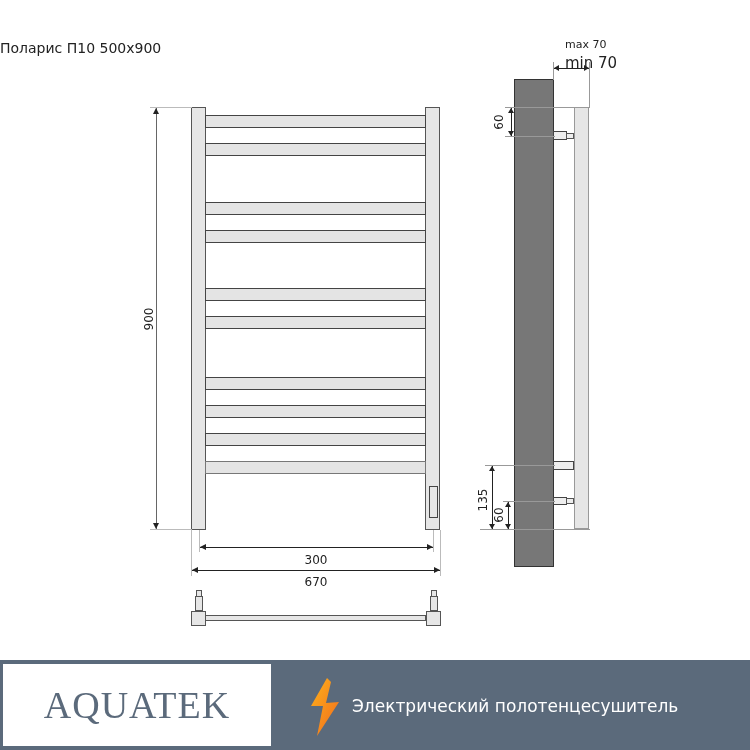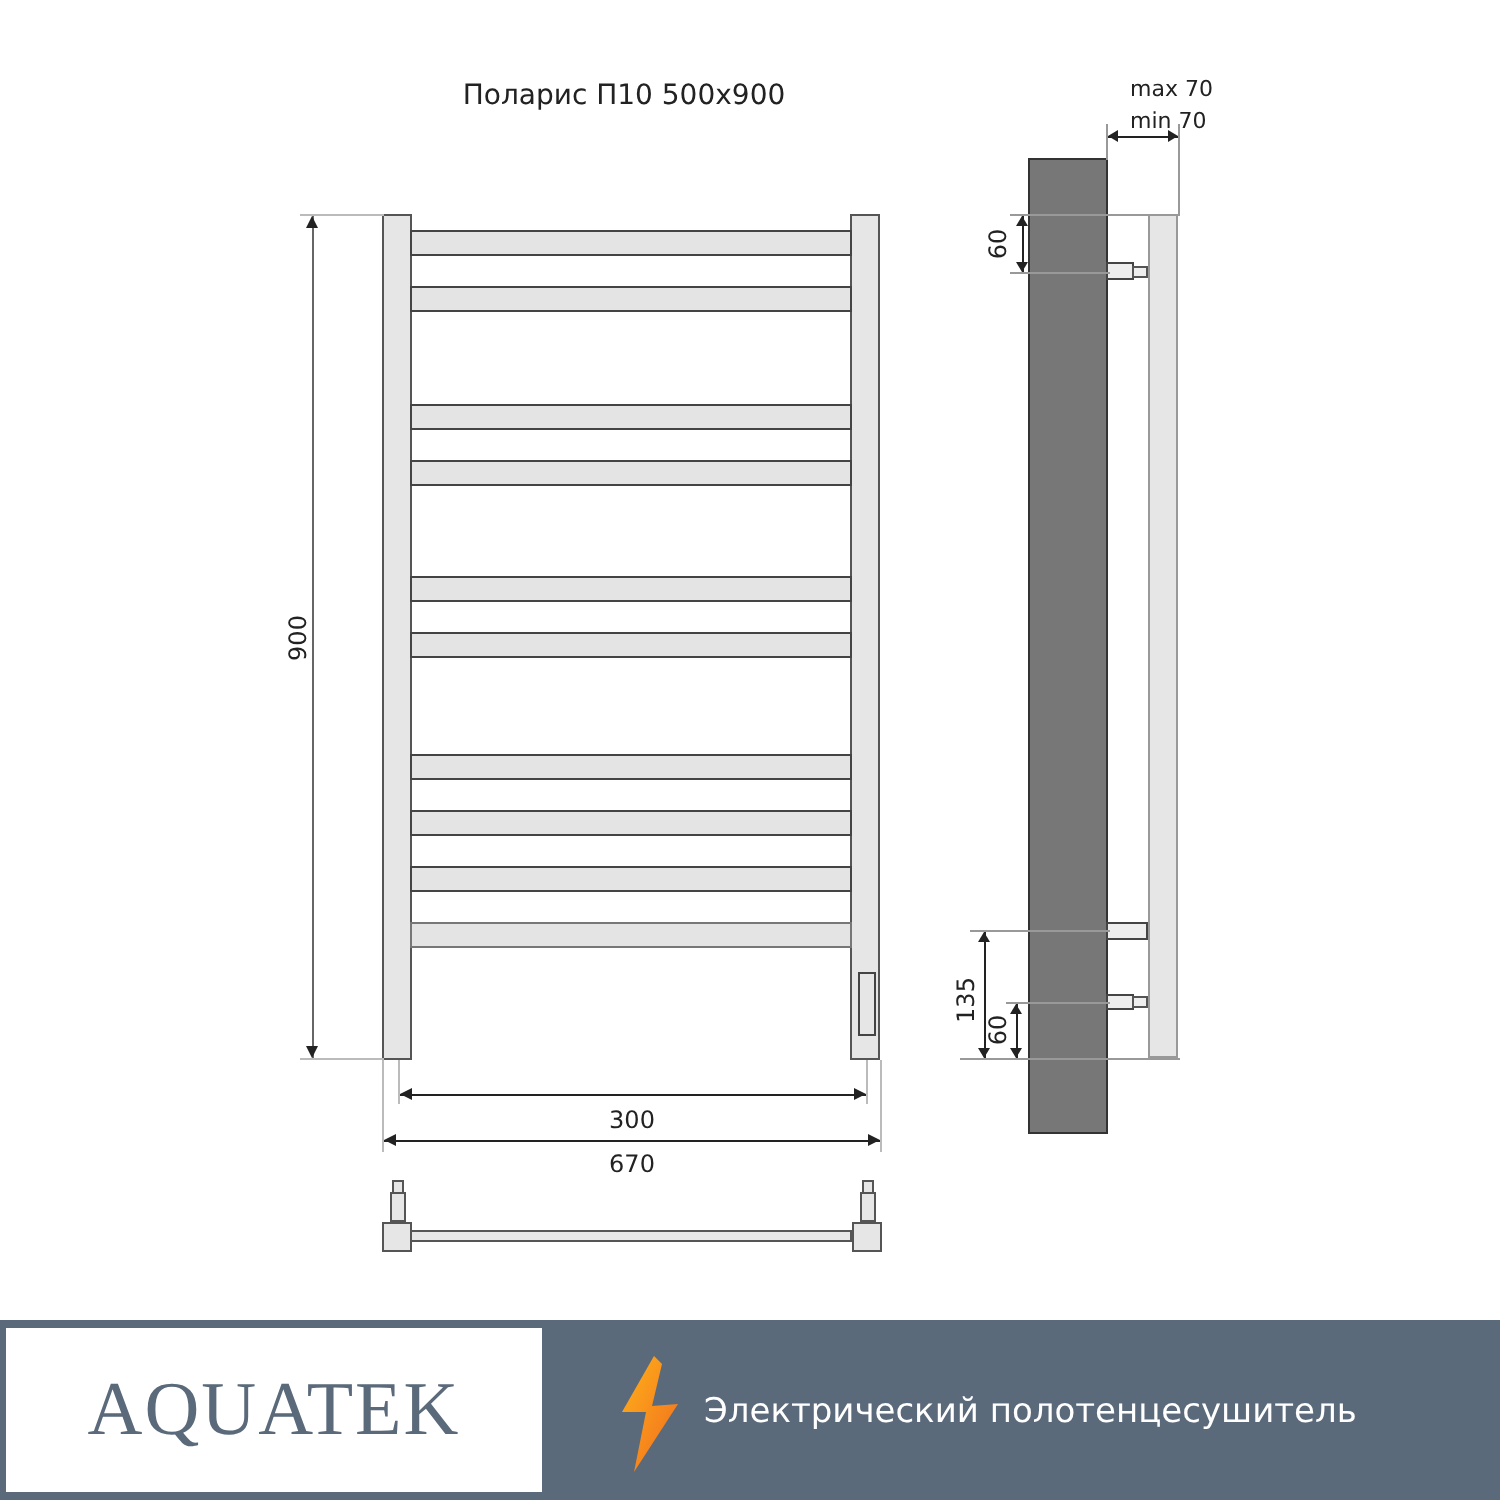--- a/index.html
+++ b/index.html
@@ -1,18 +1,18 @@
 <!DOCTYPE html>
 <html><head>
 <meta charset="utf-8">
 <style>
   html, body { margin:0; padding:0; background:#ffffff; }
   body { width:750px; height:750px; position:relative; overflow:hidden; font-family:"Liberation Sans", sans-serif; }
   .abs { position:absolute; }
-  .title { left:0; width:624px; top:40px; text-align:center; font-size:14px; color:#222; font-family:"DejaVu Sans", sans-serif; }
+  .title { left:0; width:624px; top:40px; font-size:14px; color:#222; font-family:"DejaVu Sans", sans-serif; }
   .post { background:#e6e6e6; border:1px solid #555; box-sizing:border-box; }
   .bar { background:#e4e4e4; border:1px solid #444; box-sizing:border-box; height:13px; }
   .dimline { background:#222; }
   .extline { background:#bbb; }
   .dimlabel { font-size:12px; color:#222; font-family:"DejaVu Sans", sans-serif; }
   .rot { transform:rotate(-90deg); transform-origin:center; }
   .wall { background:#777777; border:1px solid #333; box-sizing:border-box; }
   .banner { left:0; top:660px; width:750px; height:90px; background:#5b6a7b; }
   .logo-box { left:3px; top:664px; width:268px; height:82px; background:#ffffff; }
   .logo { left:3px; top:664px; width:268px; height:82px; line-height:82px; text-align:center; font-family:"Liberation Serif", serif; font-size:38px; letter-spacing:1px; color:#5b6a7b; }
@@ -82,21 +82,21 @@
   <div class="abs" style="left:553px;top:461px;width:21px;height:9px;background:#eee;border:1px solid #444;box-sizing:border-box;"></div>
   <div class="abs" style="left:553px;top:497px;width:14px;height:8px;background:#eee;border:1px solid #444;box-sizing:border-box;"></div>
   <div class="abs" style="left:566px;top:498px;width:8px;height:6px;background:#eee;border:1px solid #555;box-sizing:border-box;"></div>
 
   <div class="abs extline" style="left:553px;top:62px;width:1px;height:18px;background:#999;"></div>
   <div class="abs extline" style="left:589px;top:62px;width:1px;height:45px;background:#999;"></div>
   <div class="abs dimline" style="left:554px;top:68px;width:35px;height:1px;"></div>
   <div class="abs" style="left:554px;top:65px;border-top:3px solid transparent;border-bottom:3px solid transparent;border-right:5px solid #222;"></div>
   <div class="abs" style="left:584px;top:65px;border-top:3px solid transparent;border-bottom:3px solid transparent;border-left:5px solid #222;"></div>
   <div class="abs dimlabel" style="left:565px;top:38px;font-size:11px;">max 70</div>
-  <div class="abs dimlabel" style="left:565px;top:54px;font-size:11px;">min 70</div>
+  <div class="abs dimlabel" style="left:565px;top:54px;font-size:15px;">min 70</div>
 
   <div class="abs extline" style="left:505px;top:107px;width:85px;height:1px;background:#999;"></div>
   <div class="abs extline" style="left:505px;top:136px;width:50px;height:1px;background:#999;"></div>
   <div class="abs dimline" style="left:511px;top:108px;width:1px;height:28px;"></div>
   <div class="abs" style="left:508px;top:108px;border-left:3px solid transparent;border-right:3px solid transparent;border-bottom:5px solid #222;"></div>
   <div class="abs" style="left:508px;top:131px;border-left:3px solid transparent;border-right:3px solid transparent;border-top:5px solid #222;"></div>
   <div class="abs dimlabel rot" style="left:486px;top:115px;width:26px;text-align:center;">60</div>
 
   <div class="abs extline" style="left:485px;top:465px;width:70px;height:1px;background:#999;"></div>
   <div class="abs extline" style="left:503px;top:501px;width:52px;height:1px;background:#999;"></div>

